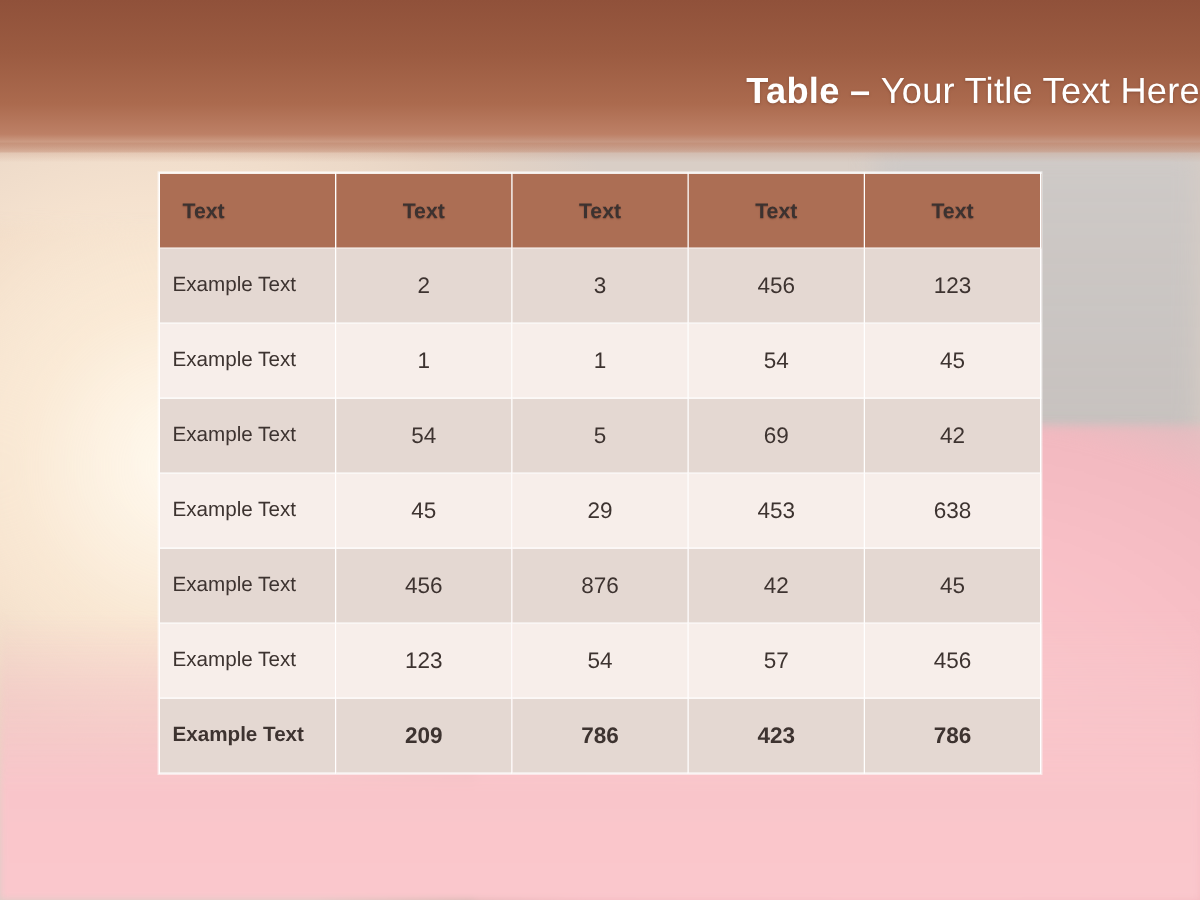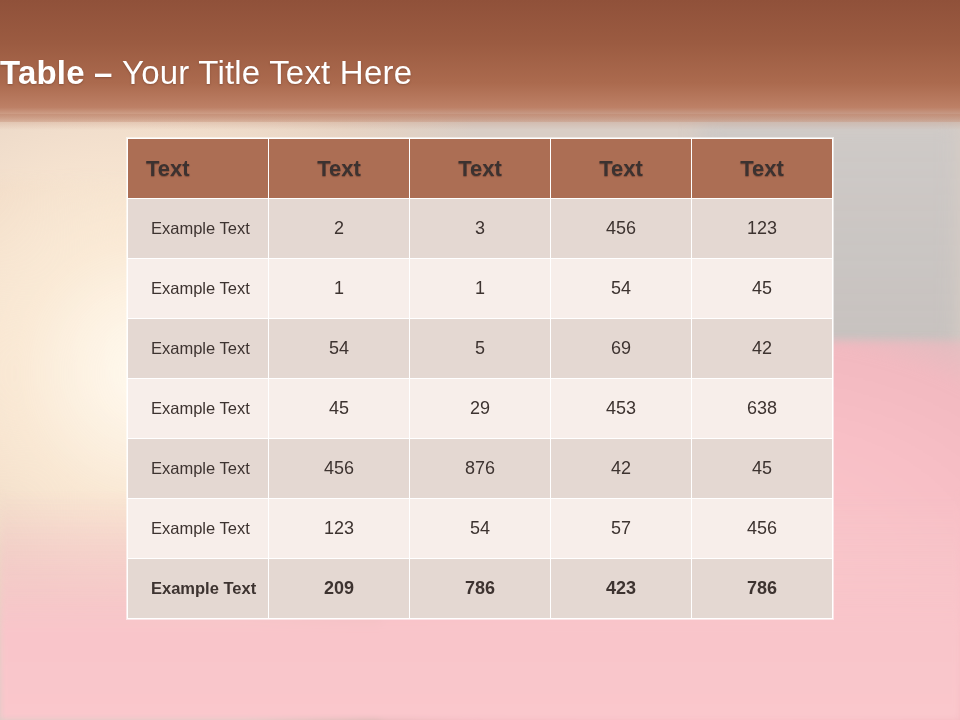--- a/index.html
+++ b/index.html
@@ -93,23 +93,23 @@
     width: 100%;
     height: 16px;
     background: linear-gradient(180deg, rgba(190,133,108,0.5) 0%, rgba(190,133,108,0) 100%);
   }
 
   .slide-title {
     position: absolute;
     left: 0;
     top: 52px;
     width: 960px;
-    text-align: left;
+    text-align: right;
     color: #ffffff;
-    font-size: 33px;
+    font-size: 29px;
     line-height: 42px;
     letter-spacing: 0.2px;
     text-shadow: 0 1px 2px rgba(80,40,25,0.35);
     white-space: nowrap;
   }
   .slide-title .title-strong {
     font-weight: bold;
   }
   .slide-title .title-light {
     font-weight: normal;
@@ -127,40 +127,40 @@
     border-collapse: collapse;
     width: 706px;
     table-layout: fixed;
   }
   table.data-table td,
   table.data-table th {
     border: 1px solid #ffffff;
     padding: 0;
     height: 59px;
     vertical-align: middle;
-    font-size: 22px;
+    font-size: 17px;
     color: #3c3230;
   }
   col.col-label { width: 141px; }
   col.col-data  { width: 141px; }
 
   thead th {
     background: #ac6e54;
     color: #ffffff;
     font-size: 18px;
     font-weight: bold;
     height: 60px;
     text-shadow: 0 1px 1px rgba(90,45,30,0.45);
   }
   thead th.th-label { text-align: left; padding-left: 18px; }
   thead th.th-data  { text-align: center; }
 
   tbody td.cell-label {
     text-align: left;
-    padding-left: 23px;
+    padding-left: 10px;
     font-size: 16.5px;
     color: #3d3330;
   }
   tbody td.cell-data {
     text-align: center;
     font-size: 18px;
     color: #3d3330;
   }
   tbody tr.row-odd td {
     background: #e4d8d2;

